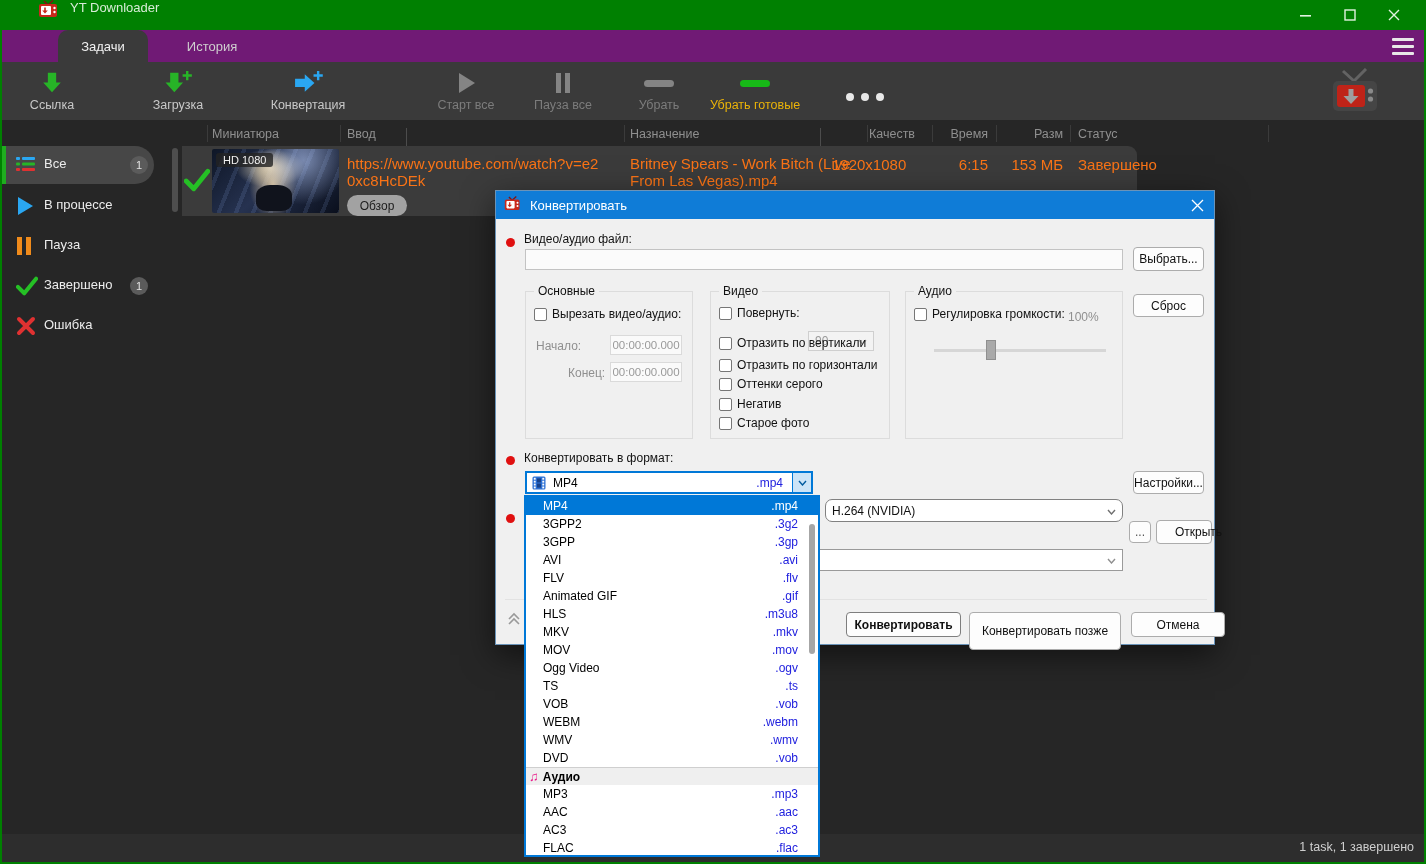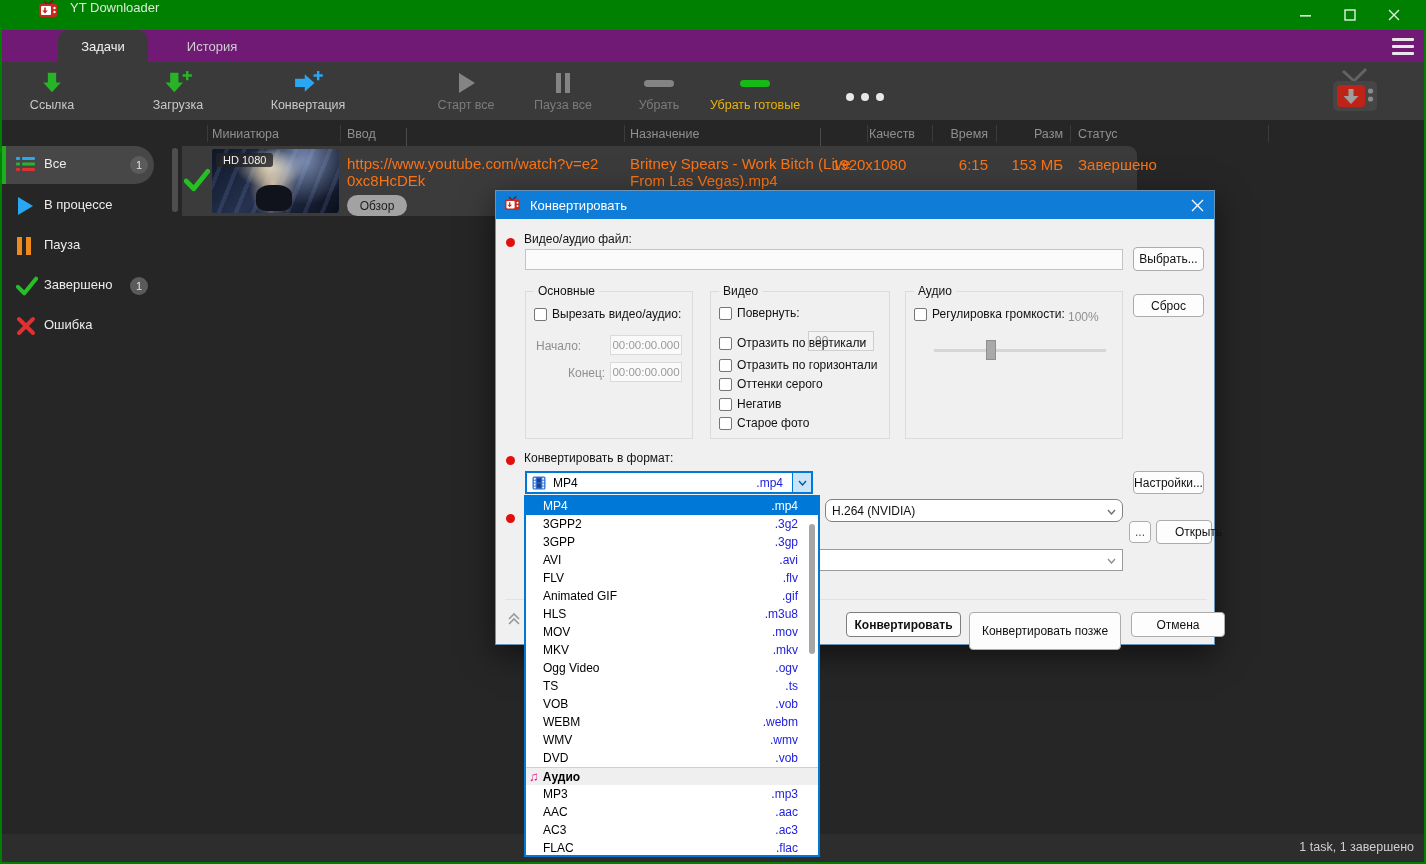--- a/index.html
+++ b/index.html
@@ -513,26 +513,26 @@
       </div>
     <div class="opt">
         <span>Animated GIF</span>
         <span class="oext">.gif</span>
       </div>
     <div class="opt">
         <span>HLS</span>
         <span class="oext">.m3u8</span>
       </div>
     <div class="opt">
+        <span>MKV</span>
+        <span class="oext">.mkv</span>
+      </div>
+    <div class="opt">
         <span>MOV</span>
         <span class="oext">.mov</span>
-      </div>
-    <div class="opt">
-        <span>MKV</span>
-        <span class="oext">.mkv</span>
       </div>
     <div class="opt">
         <span>Ogg Video</span>
         <span class="oext">.ogv</span>
       </div>
     <div class="opt">
         <span>TS</span>
         <span class="oext">.ts</span>
       </div>
     <div class="opt">

